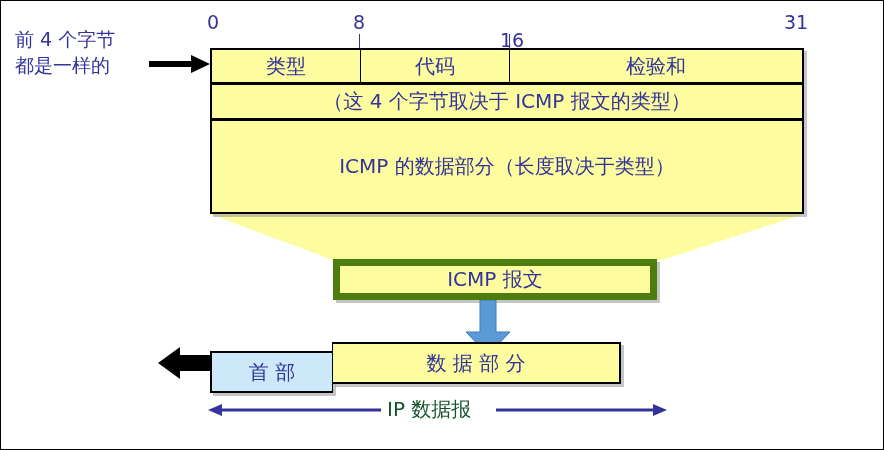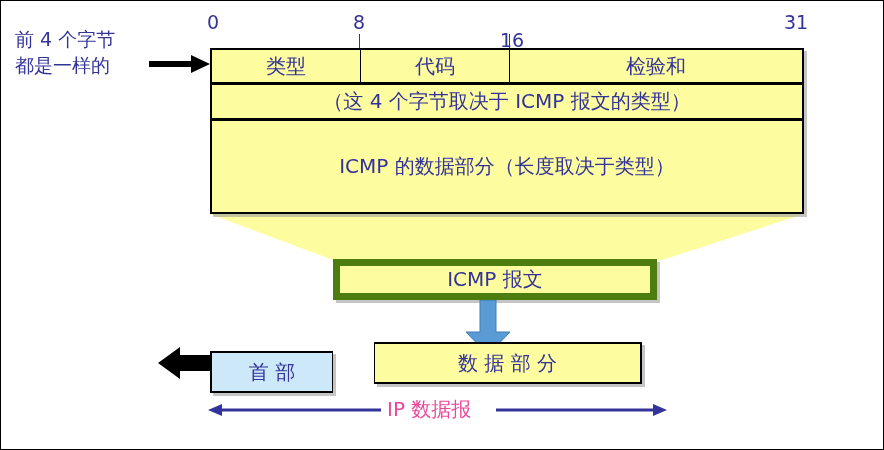--- a/index.html
+++ b/index.html
@@ -16,21 +16,21 @@
     height: 450px;
     background: #ffffff;
     overflow: hidden;
     box-sizing: border-box;
     border: 1px solid #000000;
   }
   .abs { position: absolute; }
 
   
   .txt {
-    color: #ec4899;
+    color: #14532d;
     font-family: "DejaVu Sans", "Liberation Sans", sans-serif;
     white-space: nowrap;
     line-height: 1.15;
   }
 
   
   .bitnum {
     font-size: 19px;
     color: #333399;
     font-family: "DejaVu Sans", "Liberation Sans", sans-serif;
@@ -133,21 +133,21 @@
   <div class="abs" style="left:157px; top:344px; width:56px; height:36px;">
     <svg width="56" height="36" viewBox="0 0 56 36">
       <polygon points="0,18 22,2 22,10 56,10 56,26 22,26 22,34" fill="#000000"></polygon>
     </svg>
   </div>
 
   <div class="abs box hdr-blue shadowed" style="left:209px; top:350px; width:123px; height:42px; border:2px solid #000000; border-right:1px solid #000000;">
     <span>首 部</span>
   </div>
 
-  <div class="abs box shadowed" style="left:331px; top:341px; width:268px; height:42px; border:2px solid #000000; border-left:1px solid #000000;margin-left:42px;">
+  <div class="abs box shadowed" style="left:331px; top:341px; width:289px; height:42px; border:2px solid #000000; border-left:1px solid #000000;">
     <span>数 据 部 分</span>
   </div>
 
   <div class="abs" style="left:205px; top:396px; width:462px; height:30px;">
     <svg width="462" height="30" viewBox="0 0 462 30">
 
       <line x1="14" y1="13" x2="175" y2="13" stroke="#333399" stroke-width="3"></line>
       <polygon points="2,13 16,7 16,19" fill="#333399"></polygon>
 
       <line x1="290" y1="13" x2="450" y2="13" stroke="#333399" stroke-width="3"></line>

